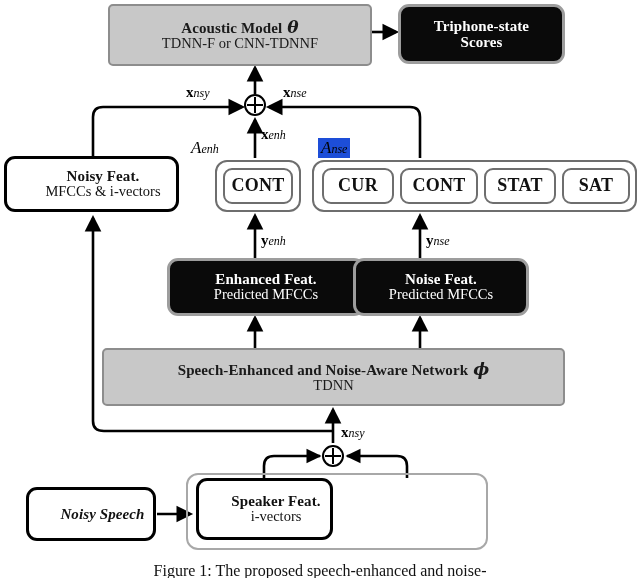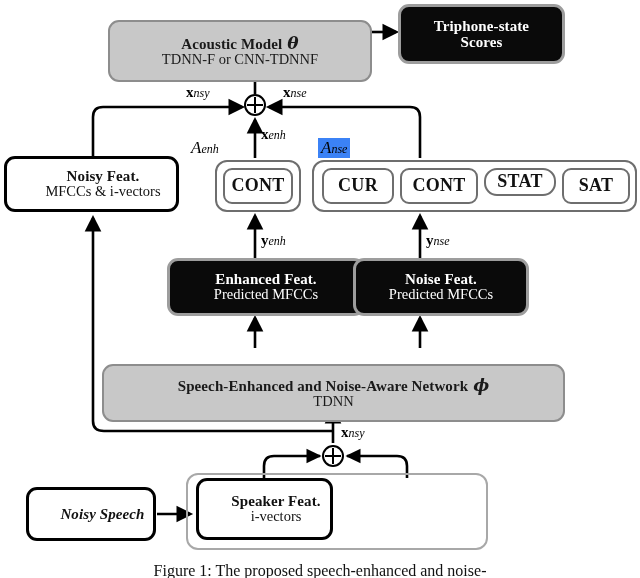--- a/index.html
+++ b/index.html
@@ -43,22 +43,21 @@
     color: #ffffff;
     border: 3px solid #9d9d9d;
     border-radius: 11px;
     box-shadow: inset 0 0 0 2px #0a0a0a;
   }
   
   .gry {
     background: #c8c8c8;
     color: #1a1a1a;
     border: 2px solid #8d8d8d;
-    border-radius: 11px;
-    margin-top: 16px;
+    border-radius: 5px;
   }
   
   .wht {
     background: #ffffff;
     color: #111111;
     border: 3px solid #000000;
     border-radius: 11px;
     padding-left: 23px;
   }
   
@@ -238,30 +237,30 @@
 
   <div class="grp grp-dark" style="left:215px; top:160px; width:86px; height:52px;"></div>
   <div class="mlabel" style="left:191px; top:138px;">
     <span class="bigvar">A</span><i>enh</i>
   </div>
   <div class="node wht-thin" style="left:223px; top:168px; width:70px; height:36px;">
     <div class="chip-label">CONT</div>
   </div>
 
   <div class="grp grp-dark" style="left:312px; top:160px; width:325px; height:52px;"></div>
-  <div class="mlabel" style="left:318px; top:138px; background:#3b82f6; padding:0 3px;">
+  <div class="mlabel" style="left:318px; top:138px; background:#1d4ed8; padding:0 3px;">
     <span class="bigvar">A</span><i>nse</i>
   </div>
   <div class="node wht-thin" style="left:322px; top:168px; width:72px; height:36px;">
     <div class="chip-label">CUR</div>
   </div>
   <div class="node wht-thin" style="left:400px; top:168px; width:78px; height:36px;">
     <div class="chip-label">CONT</div>
   </div>
-  <div class="node wht-thin" style="left:484px; top:168px; width:72px; height:28px;border-radius:13px;">
+  <div class="node wht-thin" style="left:484px; top:168px; width:72px; height:36px;">
     <div class="chip-label">STAT</div>
   </div>
   <div class="node wht-thin" style="left:562px; top:168px; width:68px; height:36px;">
     <div class="chip-label">SAT</div>
   </div>
 
   <div class="mlabel" style="left:261px; top:232px;">
     <b>y</b><i>enh</i>
   </div>
   <div class="mlabel" style="left:426px; top:232px;">

